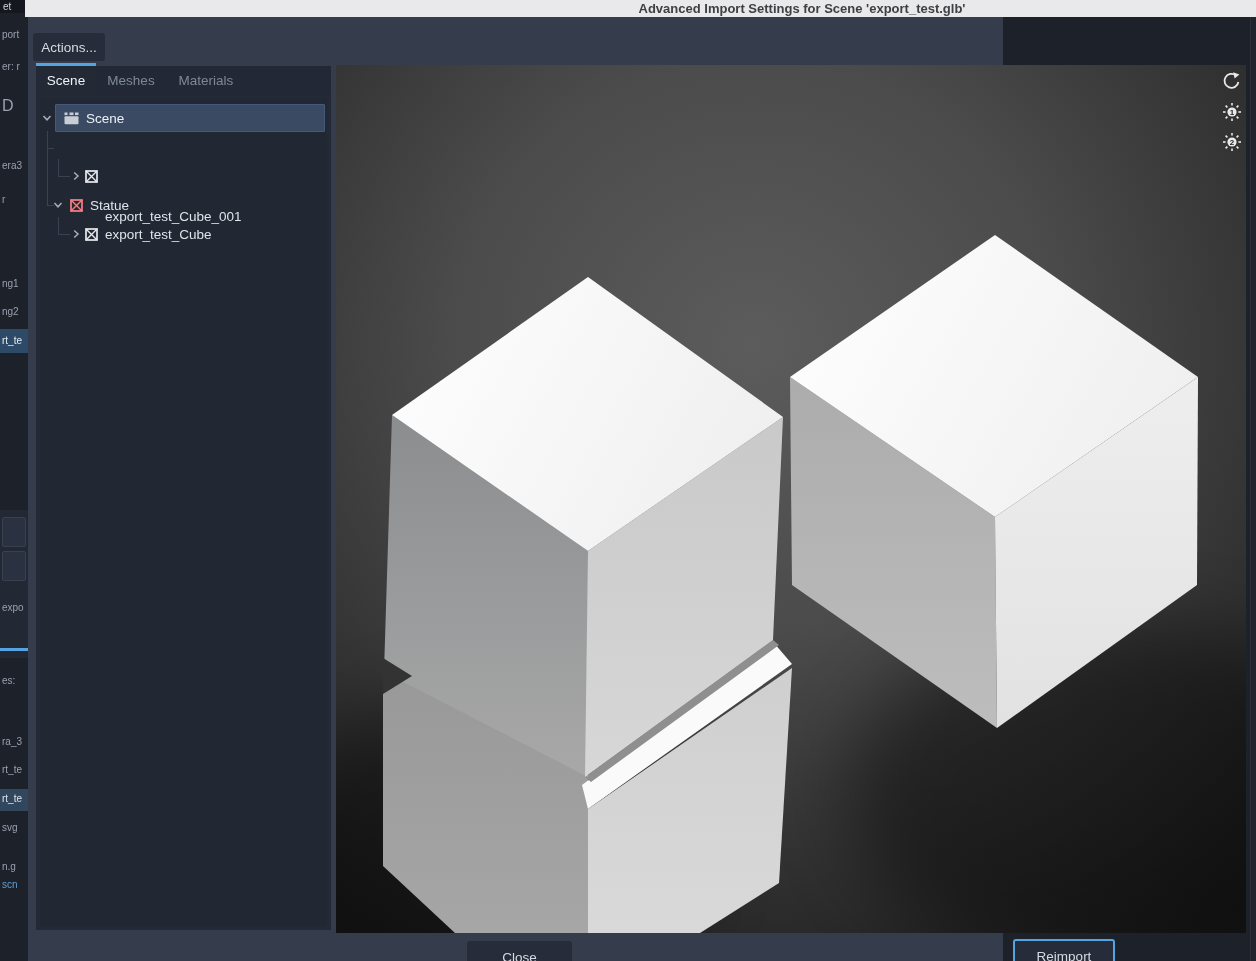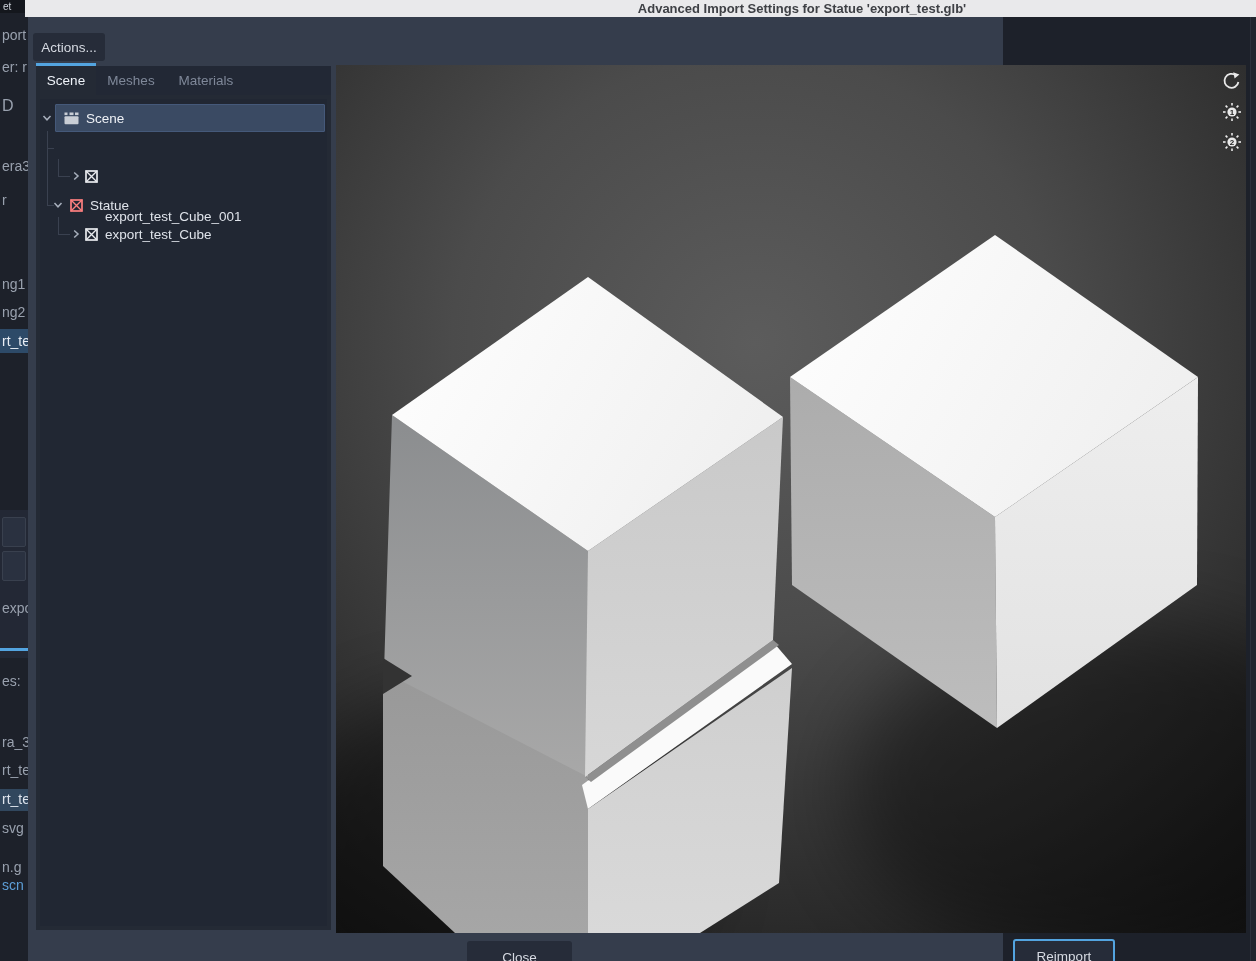--- a/index.html
+++ b/index.html
@@ -2,21 +2,21 @@
 <html><head>
 <meta charset="utf-8">
 <style>
   html,body{margin:0;padding:0;background:#14161c;}
   *{box-sizing:border-box;}
   #screen{position:relative;width:1256px;height:961px;overflow:hidden;
           font-family:"Liberation Sans","DejaVu Sans",sans-serif;background:#1d212a;}
 
   
   #left-strip{position:absolute;left:0;top:0;width:28px;height:961px;background:#1d212a;}
-  .frag{position:absolute;left:2px;color:#99a1ae;font-size:14px;white-space:nowrap;line-height:16px;}
+  .frag{position:absolute;left:2px;color:#99a1ae;font-size:10px;white-space:nowrap;line-height:16px;}
   .strip-sel{position:absolute;left:0;width:28px;background:#2d4a68;}
   .strip-box{position:absolute;left:2px;width:24px;background:#2a3140;border:1px solid #39404e;border-radius:2px;}
   .strip-panel{position:absolute;left:0;width:28px;background:#232835;}
   .strip-blueline{position:absolute;left:0;width:28px;height:3px;background:#53a4e0;}
   #et-box{position:absolute;left:0;top:0;width:25px;height:13px;background:#14171d;color:#cfd4dc;
           font-size:10px;line-height:13px;padding-left:3px;}
   #right-strip{position:absolute;left:1250px;top:17px;width:6px;height:944px;background:#20242d;border-left:1px solid #2b303b;}
 
   
   #title-bar{position:absolute;left:25px;top:0;width:1231px;height:17px;background:#e9e9eb;}
@@ -79,21 +79,21 @@
     <span class="frag" style="top:762px;">rt_te</span>
     <span class="frag" style="top:791px;color:#dde3ec;">rt_te</span>
     <span class="frag" style="top:820px;">svg</span>
     <span class="frag" style="top:859px;">n.g</span>
     <span class="frag" style="top:877px;color:#5d9fd8;">scn</span>
   </div>
   <div id="et-box">et</div>
   <div id="right-strip"></div>
 
   <div id="title-bar">
-    <span id="title-text">Advanced Import Settings for Statue 'export_test.glb'</span>
+    <span id="title-text">Advanced Import Settings for Scene 'export_test.glb'</span>
   </div>
 
   <div id="dialog">
 
     <button id="actions-btn">Actions...</button>
 
     <div id="tab-accent"></div>
     <div id="tab-bar">
       <div class="tab active" style="width:60px;">Scene</div>
       <div class="tab" style="width:70px;">Meshes</div>

